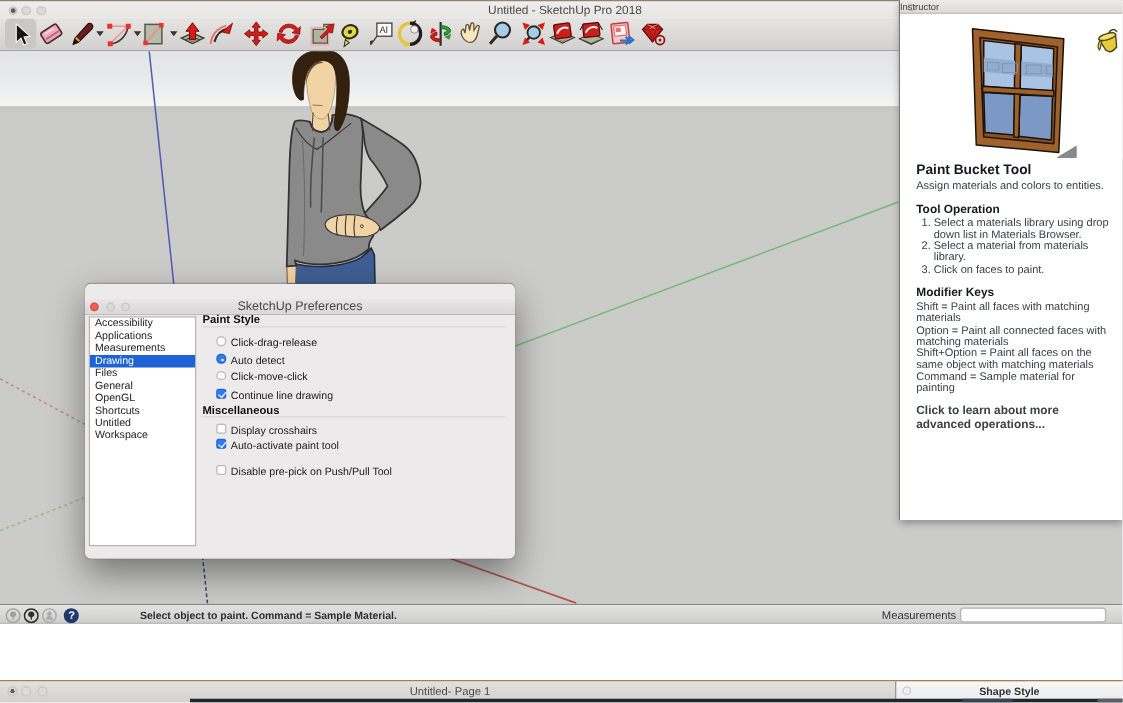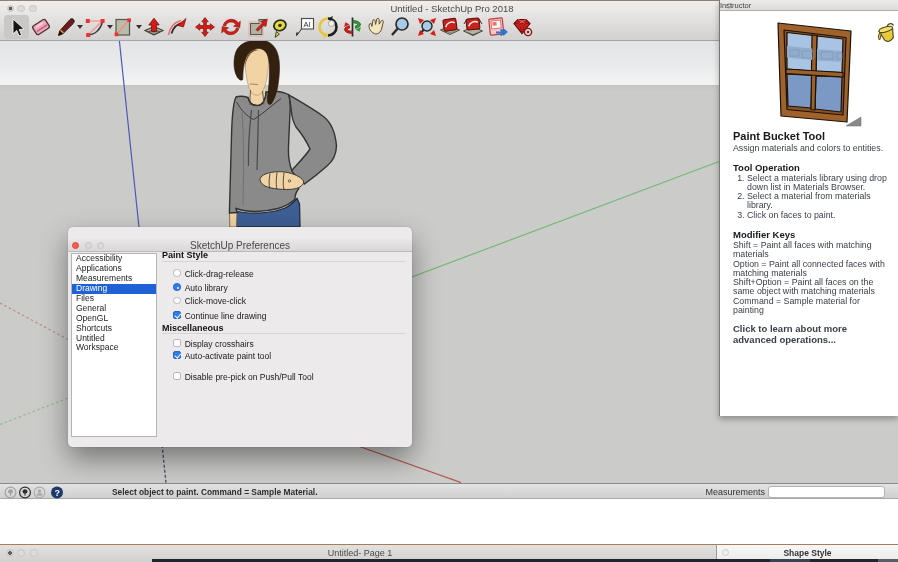--- a/index.html
+++ b/index.html
@@ -331,21 +331,21 @@
       <div>Shortcuts</div>
       <div>Untitled</div>
       <div>Workspace</div>
     </div>
 
     <div class="pc phdr" style="left:94px; top:22.5px;">Paint Style</div>
     <div class="psep" style="left:94px; top:33.7px; width:243px;"></div>
     <div class="radio" style="left:105.3px; top:42px;"></div>
     <div class="pc" style="left:116.7px; top:41.7px;">Click-drag-release</div>
     <div class="radio on" style="left:105.3px; top:56.2px;"></div>
-    <div class="pc" style="left:116.7px; top:55.9px;">Auto library</div>
+    <div class="pc" style="left:116.7px; top:55.9px;">Auto detect</div>
     <div class="radio" style="left:105.3px; top:69.5px;"></div>
     <div class="pc" style="left:116.7px; top:69.2px;">Click-move-click</div>
     <div class="chk on" style="left:105.3px; top:84px;"></div>
     <div class="pc" style="left:116.7px; top:83.7px;">Continue line drawing</div>
     <div class="pc phdr" style="left:94px; top:96px;text-align:right;">Miscellaneous</div>
     <div class="psep" style="left:94px; top:106px; width:243px;"></div>
     <div class="chk" style="left:105.3px; top:112px;"></div>
     <div class="pc" style="left:116.7px; top:111.7px;">Display crosshairs</div>
     <div class="chk on" style="left:105.3px; top:124px;"></div>
     <div class="pc" style="left:116.7px; top:123.7px;">Auto-activate paint tool</div>

